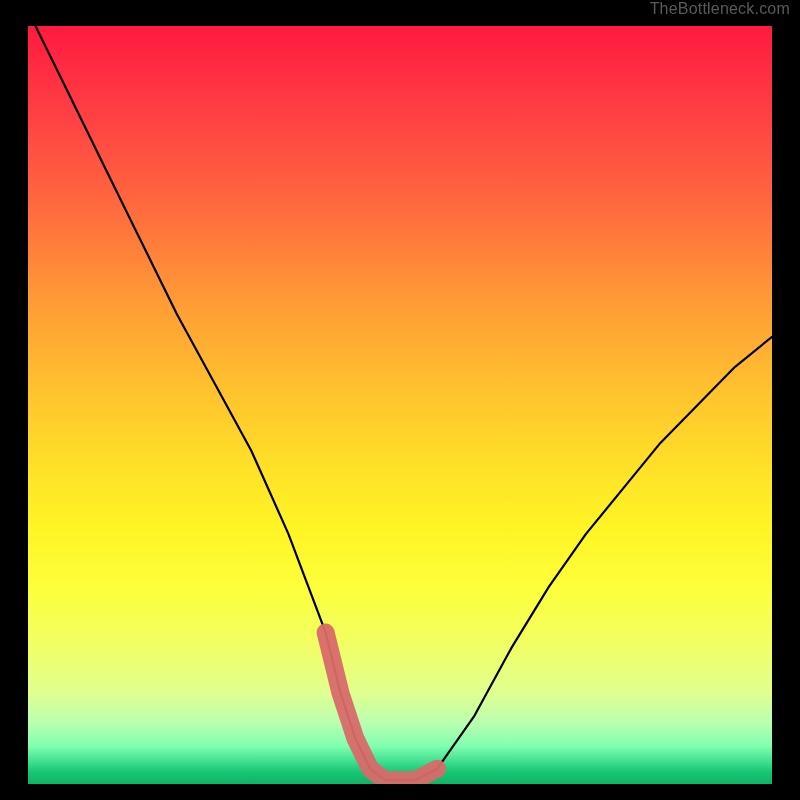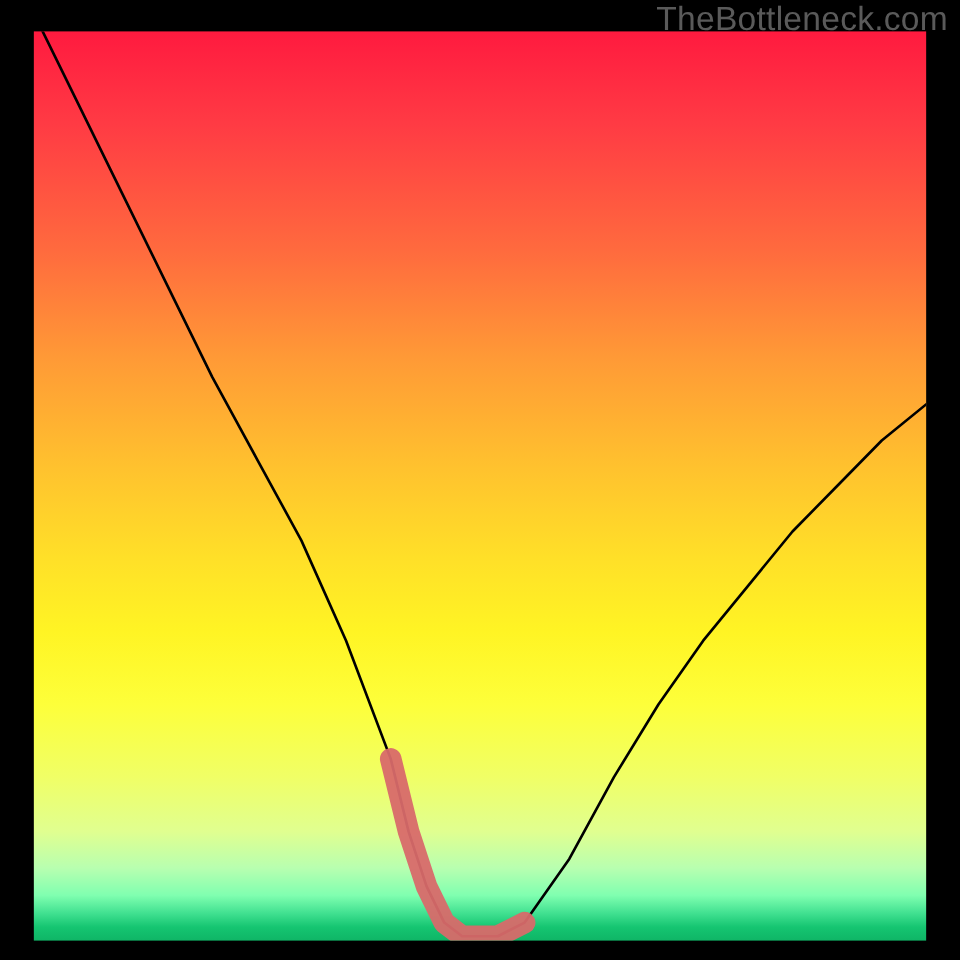--- a/index.html
+++ b/index.html
@@ -49,21 +49,21 @@
       #40e090 97%,
       #15c571 98.5%,
       #0fb566 100%
     );
   }
   .watermark {
     position: absolute;
     top: 0px;
     right: 10px;
     font-family: Arial, Helvetica, sans-serif;
-    font-size: 28px;
+    font-size: 16px;
     font-weight: 500;
     color: #5a5a5a;
     letter-spacing: 0.2px;
     pointer-events: none;
     user-select: none;
   }
   svg.curve {
     position: absolute;
     left: 0;
     top: 0;

